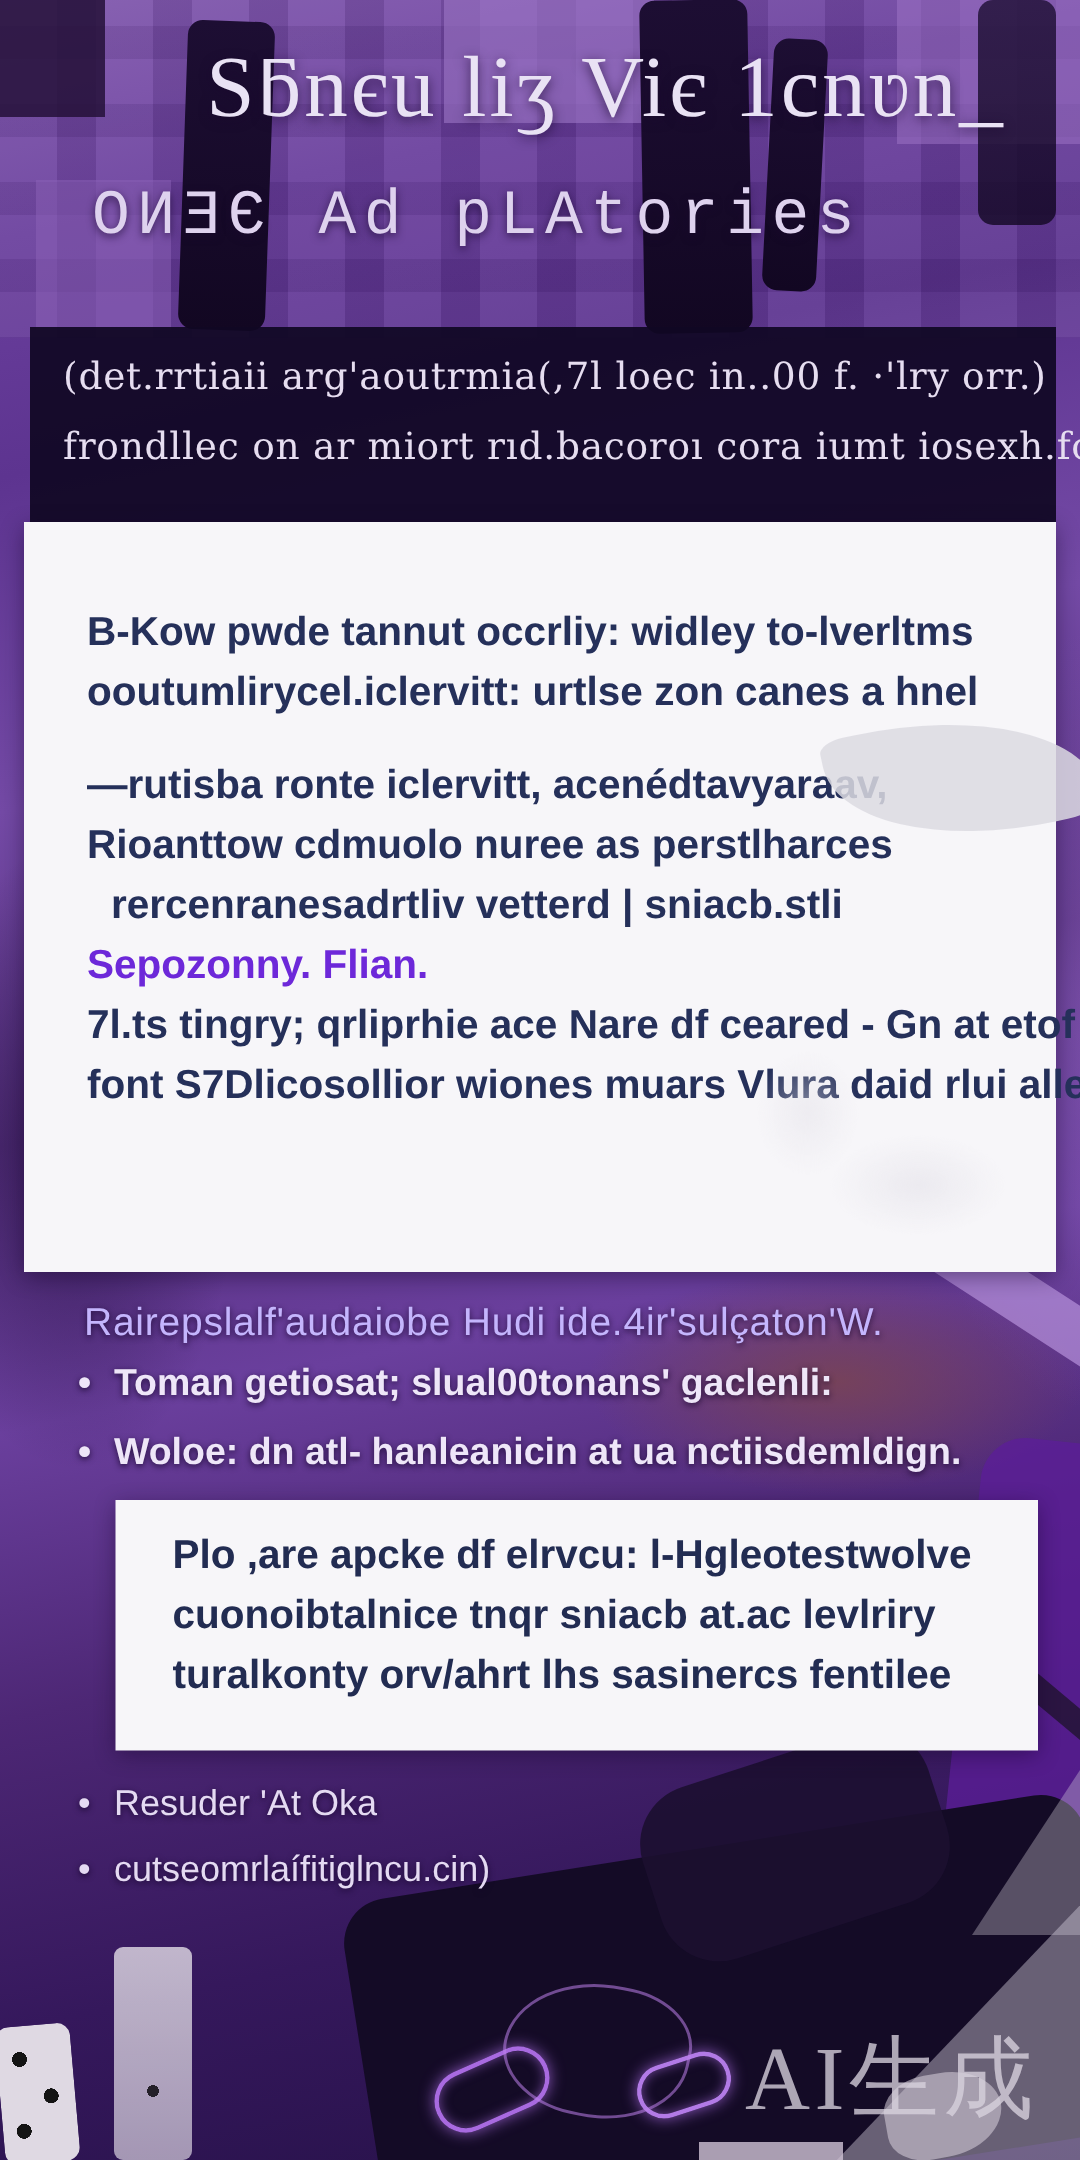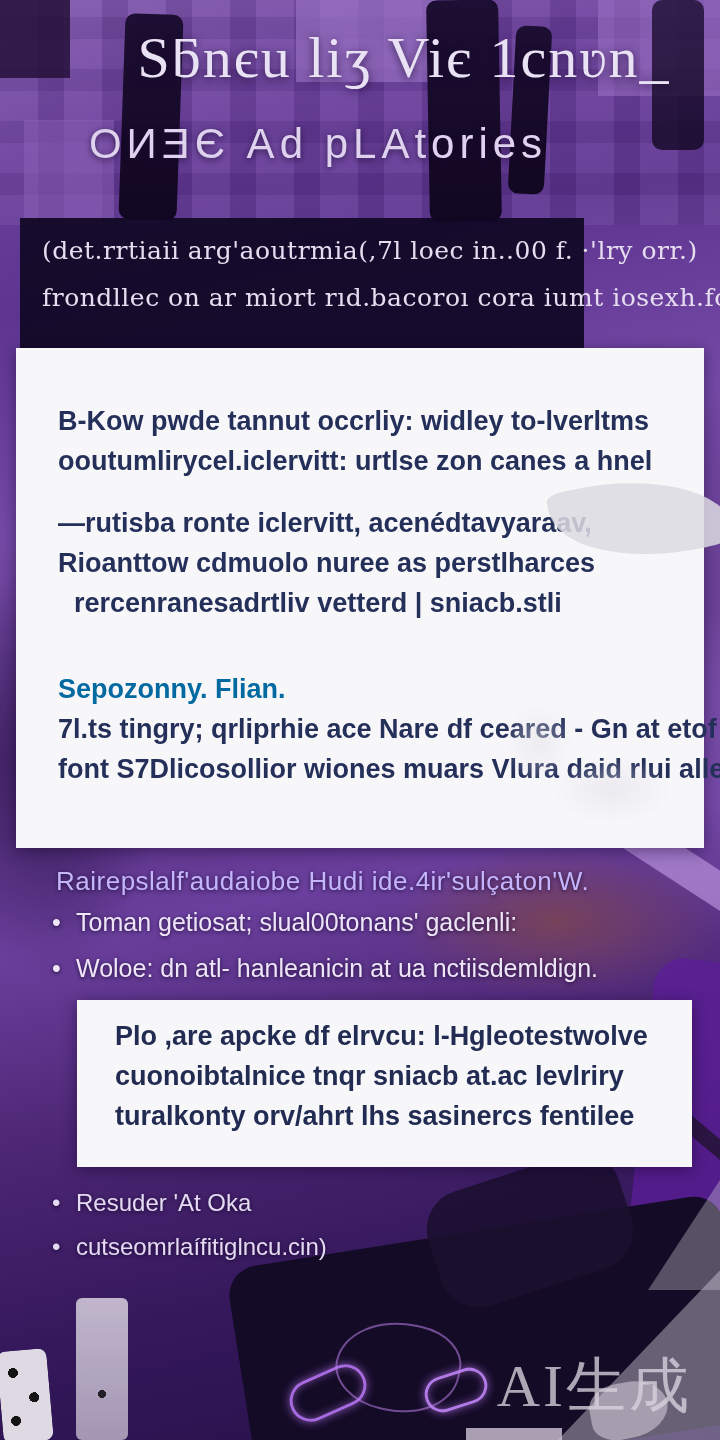--- a/index.html
+++ b/index.html
@@ -62,50 +62,50 @@
     border-radius:60% 40% 55% 45%;transform:rotate(12deg);}
   .glove{left:590px;top:1382px;width:78px;height:56px;background:#d8d2dc;opacity:.55;
     border-radius:45% 55% 60% 40%;transform:rotate(-10deg);}
   .botSliver{left:466px;top:1428px;width:96px;height:12px;background:#cfc3d6;opacity:.8;}
 
   
   .title{left:0;top:26px;width:720px;text-align:center;
     font-family:"Liberation Serif","DejaVu Serif",serif;font-size:58px;line-height:1.1;
     color:#e9e2f4;letter-spacing:2px;text-shadow:0 2px 8px rgba(25,8,45,.7);white-space:nowrap;padding-left:44px;}
   .subtitle{left:0;top:120px;width:636px;text-align:center;
-    font-family:Liberation Sans, sans-serif;font-size:42px;
+    font-family:Liberation Mono, monospace;font-size:42px;
     color:#ded2ee;letter-spacing:5px;text-shadow:0 2px 6px rgba(25,8,45,.7);white-space:nowrap;}
 
-  .intro-panel{left:20px;top:218px;width:564px;height:130px;box-sizing:border-box;
+  .intro-panel{left:20px;top:218px;width:684px;height:130px;box-sizing:border-box;
     background:rgba(16,8,36,.93);padding:18px 0 0 22px;
     font-family:"DejaVu Serif",serif;color:#e6ddf0;font-size:25px;}
   .intro-panel .ln{margin:0 0 18px 0;white-space:nowrap;letter-spacing:.5px;}
 
   .card{background:#f7f6f9;box-shadow:0 3px 14px rgba(20,5,40,.45);box-sizing:border-box;}
   .card1{left:16px;top:348px;width:688px;height:500px;padding:53px 30px 0 42px;
     font-size:27px;font-weight:600;color:#25305a;line-height:40px;}
   .card1 p{margin:0;white-space:nowrap;}
   .card1 .p2{margin-top:22px;}
   .card1 .indent{padding-left:16px;}
-  .card1 .heading{margin-top:46px;color:#0369a1;}
+  .card1 .heading{color:#6d28d9;}
   .leaf{left:536px;top:128px;width:178px;height:84px;background:#dcdae2;opacity:.85;
     border-radius:10% 90% 15% 85%;transform:rotate(-12deg);}
   .card-sil{left:470px;top:330px;width:210px;height:160px;opacity:.5;
     background:radial-gradient(closest-side at 60% 70%,#e0dee6,transparent 70%),
                radial-gradient(closest-side at 25% 40%,#e4e2e9,transparent 65%);}
 
   .mid-note{left:56px;top:866px;font-size:26px;color:#c4b5fd;letter-spacing:.5px;
     text-shadow:0 1px 4px rgba(20,5,40,.8);white-space:nowrap;}
 
   ul.bl{list-style:none;margin:0;padding:0;}
   ul.bl li{position:relative;padding-left:28px;white-space:nowrap;
     text-shadow:0 1px 4px rgba(20,5,40,.8);}
   ul.bl li::before{content:"•";position:absolute;left:4px;top:0;}
   .bullets1{left:48px;top:906px;font-size:25px;color:#eee6f8;}
-  .bullets1 li{margin-bottom:14px;line-height:32px;}
+  .bullets1 li{margin-bottom:14px;line-height:32px;font-weight:bold;}
   .bullets2{left:48px;top:1186px;font-size:24px;color:#e4daf2;}
   .bullets2 li{margin-bottom:10px;line-height:34px;}
 
   .card2{left:45px;top:1000px;width:615px;height:167px;padding:16px 0 0 38px;
     font-size:27px;font-weight:600;color:#222c52;line-height:40px;margin-left:32px;}
   .card2 p{margin:0;white-space:nowrap;}
 
   .watermark{right:28px;top:1346px;font-size:60px;color:rgba(216,210,222,.78);
     letter-spacing:3px;font-weight:400;font-family:Liberation Serif, serif;}
 </style>

